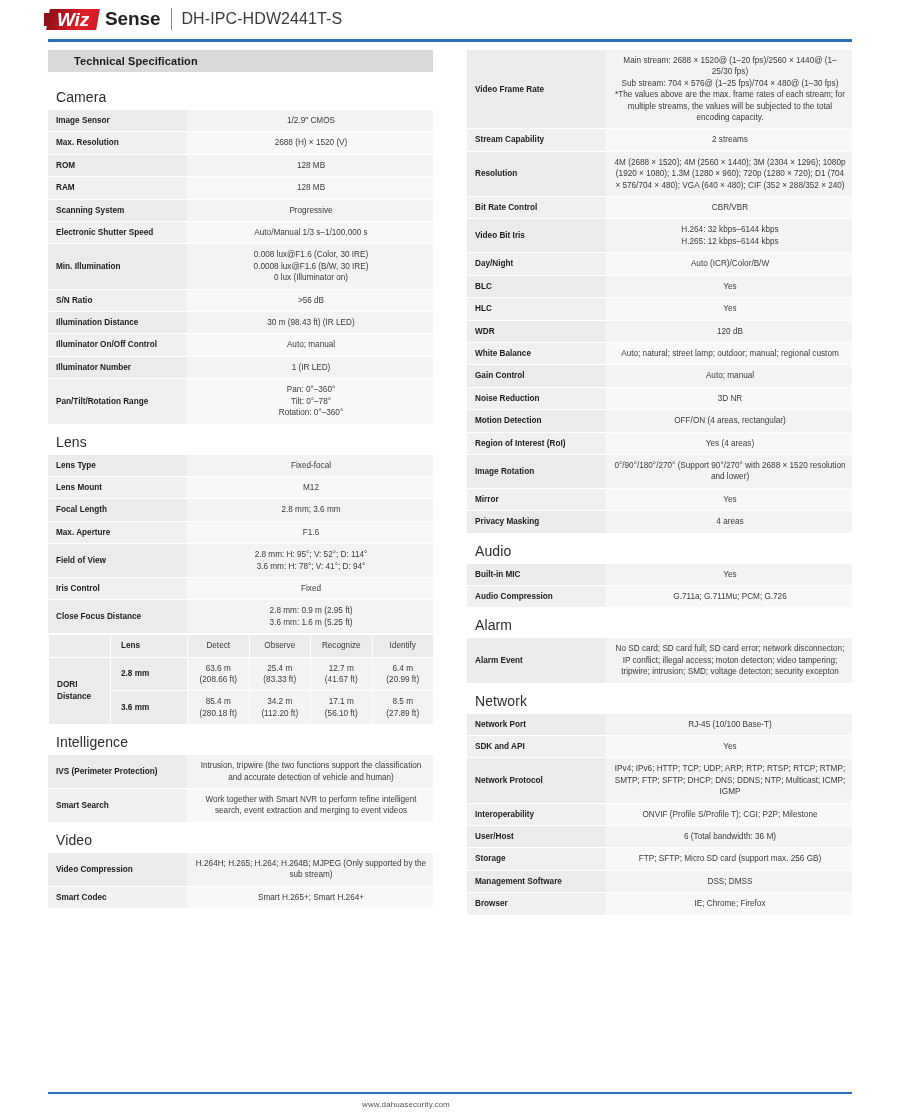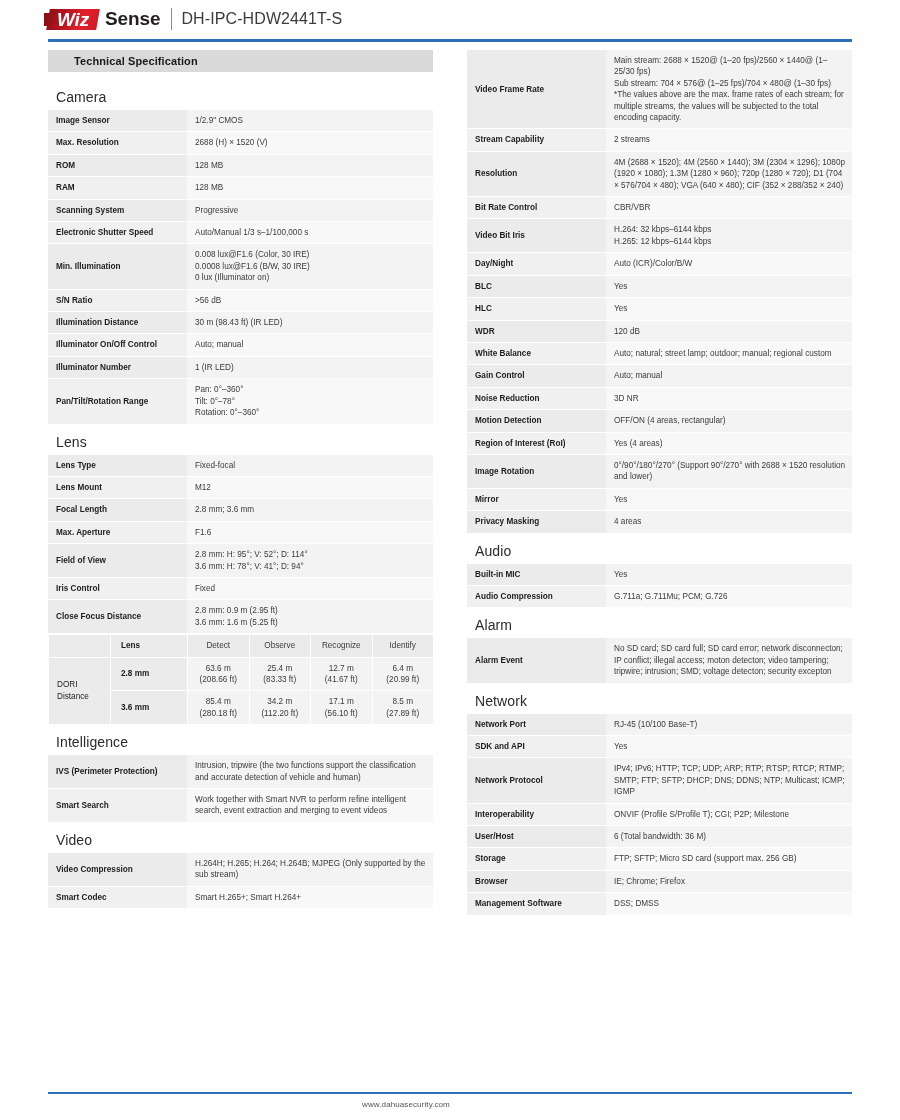--- a/index.html
+++ b/index.html
@@ -74,37 +74,37 @@
     font-size:8.2px;
     line-height:11.4px;
     padding:5px 6px 5px 8px;
     border-bottom:1.5px solid #ffffff;
     box-sizing:border-box;
   }
   td.k{
     width:139px;background:#ebebeb;color:#1c1c1c;font-weight:bold;
   }
   td.v{
-    width:246px;background:#f3f3f3;color:#3a3a3a;
+    width:246px;background:#f3f3f3;color:#3a3a3a;text-align:center;
   }
   tr:nth-child(even) td.k{background:#f0f0f0;}
   tr:nth-child(even) td.v{background:#f8f8f8;}
 
   
   table.dori{
     width:385px;border-collapse:collapse;table-layout:fixed;margin-top:0;
   }
   table.dori td{
     font-size:8.2px;line-height:11.4px;text-align:center;vertical-align:middle;
     border:1.5px solid #ffffff;background:#f3f3f3;color:#3a3a3a;
     padding:5px 2px;box-sizing:border-box;
   }
   table.dori td.dori-label{
     width:62px;text-align:left;padding-left:8px;background:#ebebeb;
-    font-weight:normal;color:#1c1c1c;
+    font-weight:bold;color:#1c1c1c;
   }
   table.dori td.dori-lens{
     width:77px;text-align:left;padding-left:10px;background:#ebebeb;
     font-weight:bold;color:#1c1c1c;
   }
   table.dori td.dori-head{
     background:#ebebeb;font-weight:normal;color:#3a3a3a;
   }
   table.dori td.dori-cell{width:61.5px;}
 
@@ -404,27 +404,27 @@
             </tr>
             <tr>
               <td class="k">User/Host</td>
               <td class="v">6 (Total bandwidth: 36 M)</td>
             </tr>
             <tr>
               <td class="k">Storage</td>
               <td class="v">FTP; SFTP; Micro SD card (support max. 256 GB)</td>
             </tr>
             <tr>
+              <td class="k">Management Software</td>
+              <td class="v">DSS; DMSS</td>
+            </tr>
+            <tr>
               <td class="k">Browser</td>
               <td class="v">IE; Chrome; Firefox</td>
             </tr>
-            <tr>
-              <td class="k">Management Software</td>
-              <td class="v">DSS; DMSS</td>
-            </tr>
           </tbody>
         </table>
       </div>
   </div>
 
   <div class="footer-rule"></div>
   <div class="footer-text">www.dahuasecurity.com</div>
 
 </div>
 

